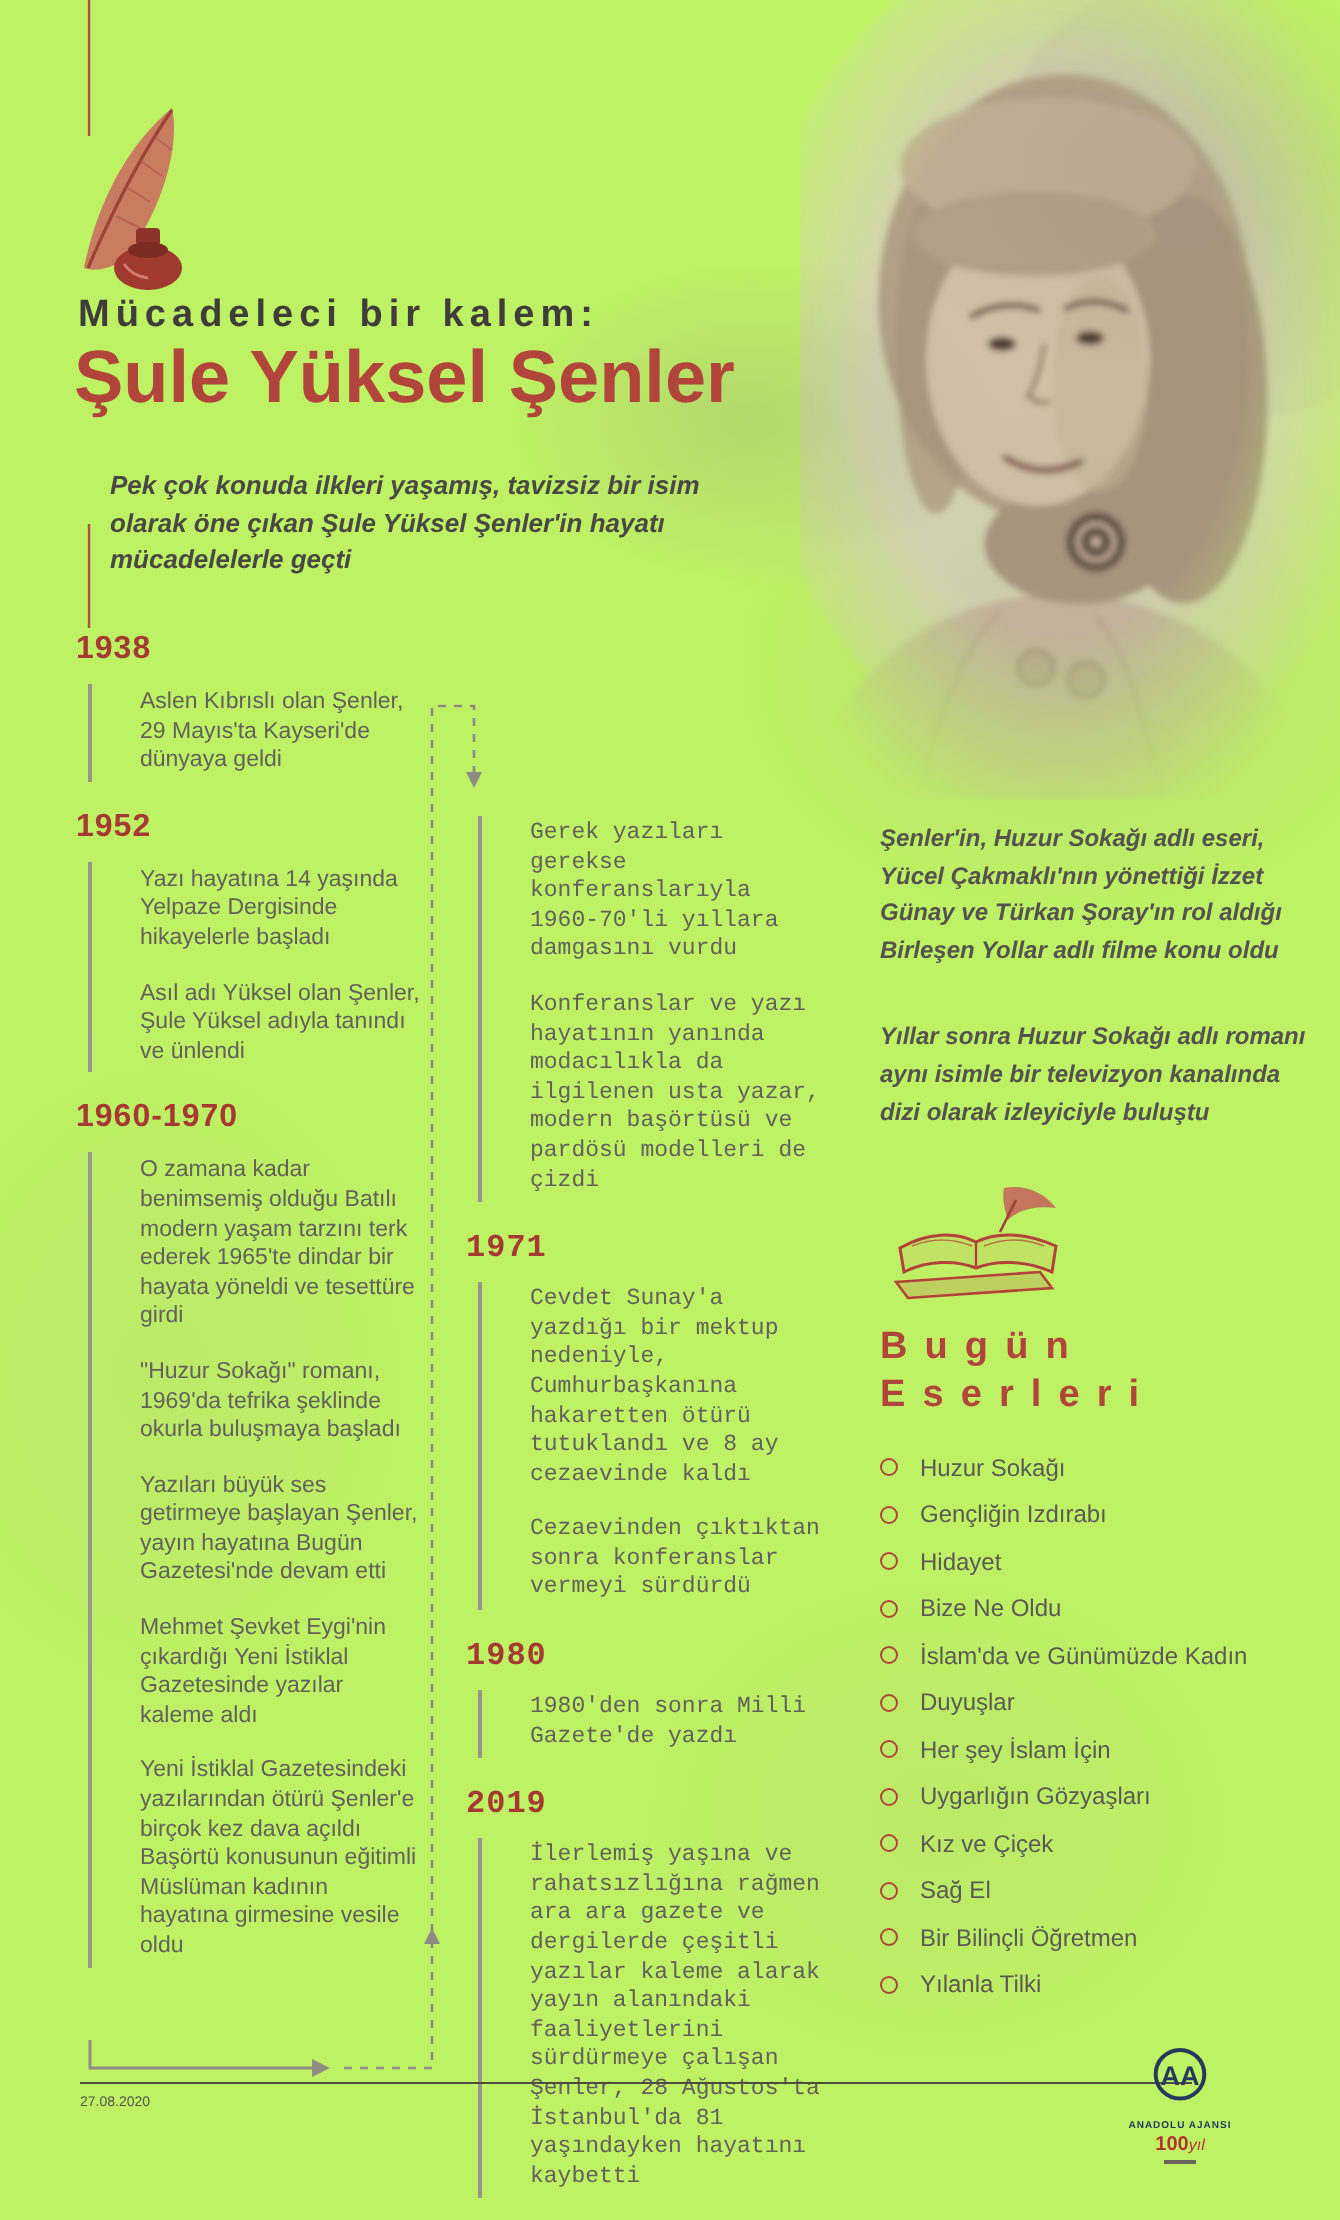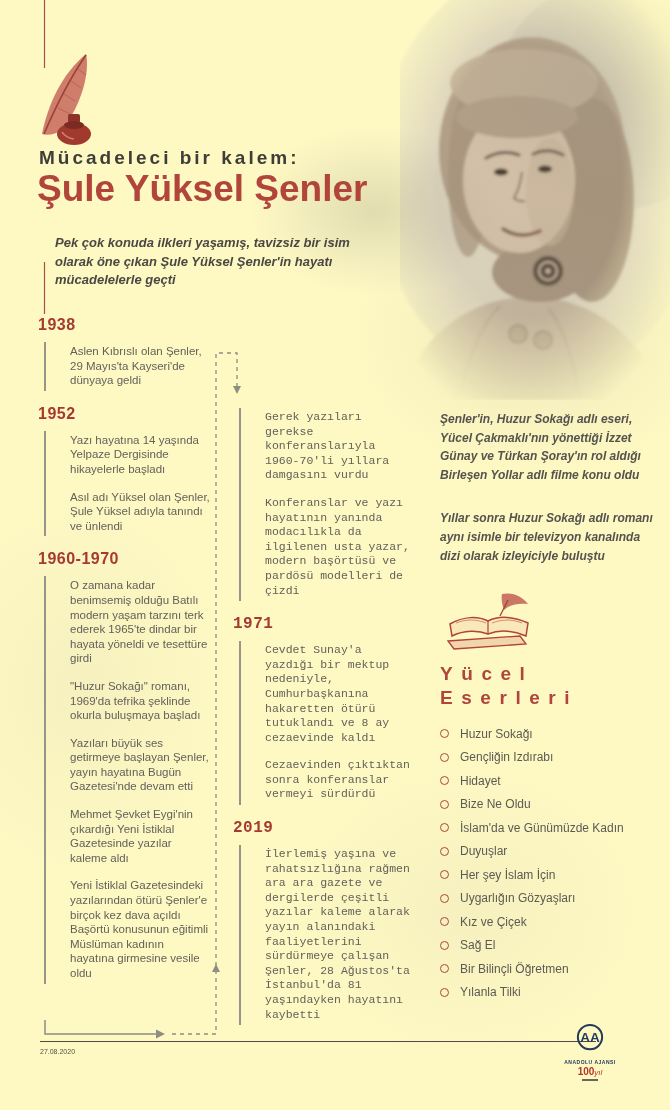--- a/index.html
+++ b/index.html
@@ -1,16 +1,16 @@
 <!DOCTYPE html>
 <html><head>
 <meta charset="utf-8">
 <style>
   html,body{margin:0;padding:0;background:#cfcabb;}
-  .page{position:relative;width:670px;height:1110px;background:#fef9c3;
+  .page{position:relative;width:670px;height:1110px;background:#bef264;
         font-family:"Liberation Sans",sans-serif;overflow:hidden;}
   .page::before{content:"";position:absolute;inset:0;pointer-events:none;z-index:3;
     background:
       radial-gradient(ellipse 180px 120px at 56% 19%, rgba(150,145,130,.28), transparent 70%),
       radial-gradient(ellipse 220px 160px at 88% 8%,  rgba(160,152,136,.25), transparent 70%),
       radial-gradient(ellipse 260px 200px at 80% 30%, rgba(168,160,144,.18), transparent 72%),
       radial-gradient(ellipse 200px 260px at 12% 62%, rgba(170,164,148,.10), transparent 75%),
       radial-gradient(ellipse 240px 200px at 70% 82%, rgba(168,162,146,.10), transparent 75%);}
   .photo{position:absolute;left:400px;top:0;z-index:1;}
   .kicker{position:absolute;left:39px;top:147px;font-size:19px;font-weight:bold;
@@ -158,20 +158,26 @@
         </div>
       </section>
       <section class="tl-section">
         <h3 class="tl-year">1971</h3>
         <div class="tl-paras">
           <p>Cevdet Sunay'a yazdığı bir mektup nedeniyle, Cumhurbaşkanına hakaretten ötürü tutuklandı ve 8 ay cezaevinde kaldı</p>
           <p>Cezaevinden çıktıktan sonra konferanslar vermeyi sürdürdü</p>
         </div>
       </section>
       <section class="tl-section">
+        <h3 class="tl-year">1980</h3>
+        <div class="tl-paras">
+          <p>1980'den sonra Milli Gazete'de yazdı</p>
+        </div>
+      </section>
+      <section class="tl-section">
         <h3 class="tl-year">2019</h3>
         <div class="tl-paras">
           <p>İlerlemiş yaşına ve rahatsızlığına rağmen ara ara gazete ve dergilerde çeşitli yazılar kaleme alarak yayın alanındaki faaliyetlerini sürdürmeye çalışan Şenler, 28 Ağustos'ta İstanbul'da 81 yaşındayken hayatını kaybetti</p>
         </div>
       </section>
     </div>
 
   <div class="sidebar">
     <p class="film-note">Şenler'in, Huzur Sokağı adlı eseri, Yücel Çakmaklı'nın yönettiği İzzet Günay ve Türkan Şoray'ın rol aldığı Birleşen Yollar adlı filme konu oldu</p>
     <p class="film-note">Yıllar sonra Huzur Sokağı adlı romanı aynı isimle bir televizyon kanalında dizi olarak izleyiciyle buluştu</p>
@@ -179,21 +185,21 @@
     <svg class="books" width="95" height="62" viewBox="0 0 95 62">
       <path d="M60 4 C 70 2 80 6 86 14 C 78 13 68 14 62 20 C 60 14 59 9 60 4 Z" fill="#c4685b" opacity=".9"></path>
       <path d="M58 26 L66 10" stroke="#9e4237" stroke-width="1.3"></path>
       <path d="M8 34 C 22 26 36 26 46 31 C 56 26 70 26 86 33 L 84 46 C 70 40 56 40 46 44 C 36 40 22 40 10 46 Z" fill="rgba(210,120,110,0.12)" stroke="#b2423a" stroke-width="1.5"></path>
       <path d="M46 31 V 44" stroke="#b2423a" stroke-width="1.2"></path>
       <path d="M14 33 C 24 29 34 29 44 33 M50 33 C 60 29 70 29 80 33" stroke="#b2423a" stroke-width=".8" fill="none" opacity=".7"></path>
       <path d="M6 51 L78 46 L84 54 L12 59 Z" fill="rgba(190,90,80,.22)" stroke="#b2423a" stroke-width="1.3"></path>
     </svg>
 
     <h2 class="works-title">
-      <div>Yücel</div>
+      <div>Bugün</div>
       <div>Eserleri</div>
     </h2>
     <ul class="works-list" id="works-list">
         <li>
           <span class="bullet"></span>
           <span>Huzur Sokağı</span>
         </li>
         <li>
           <span class="bullet"></span>
           <span>Gençliğin Izdırabı</span>

